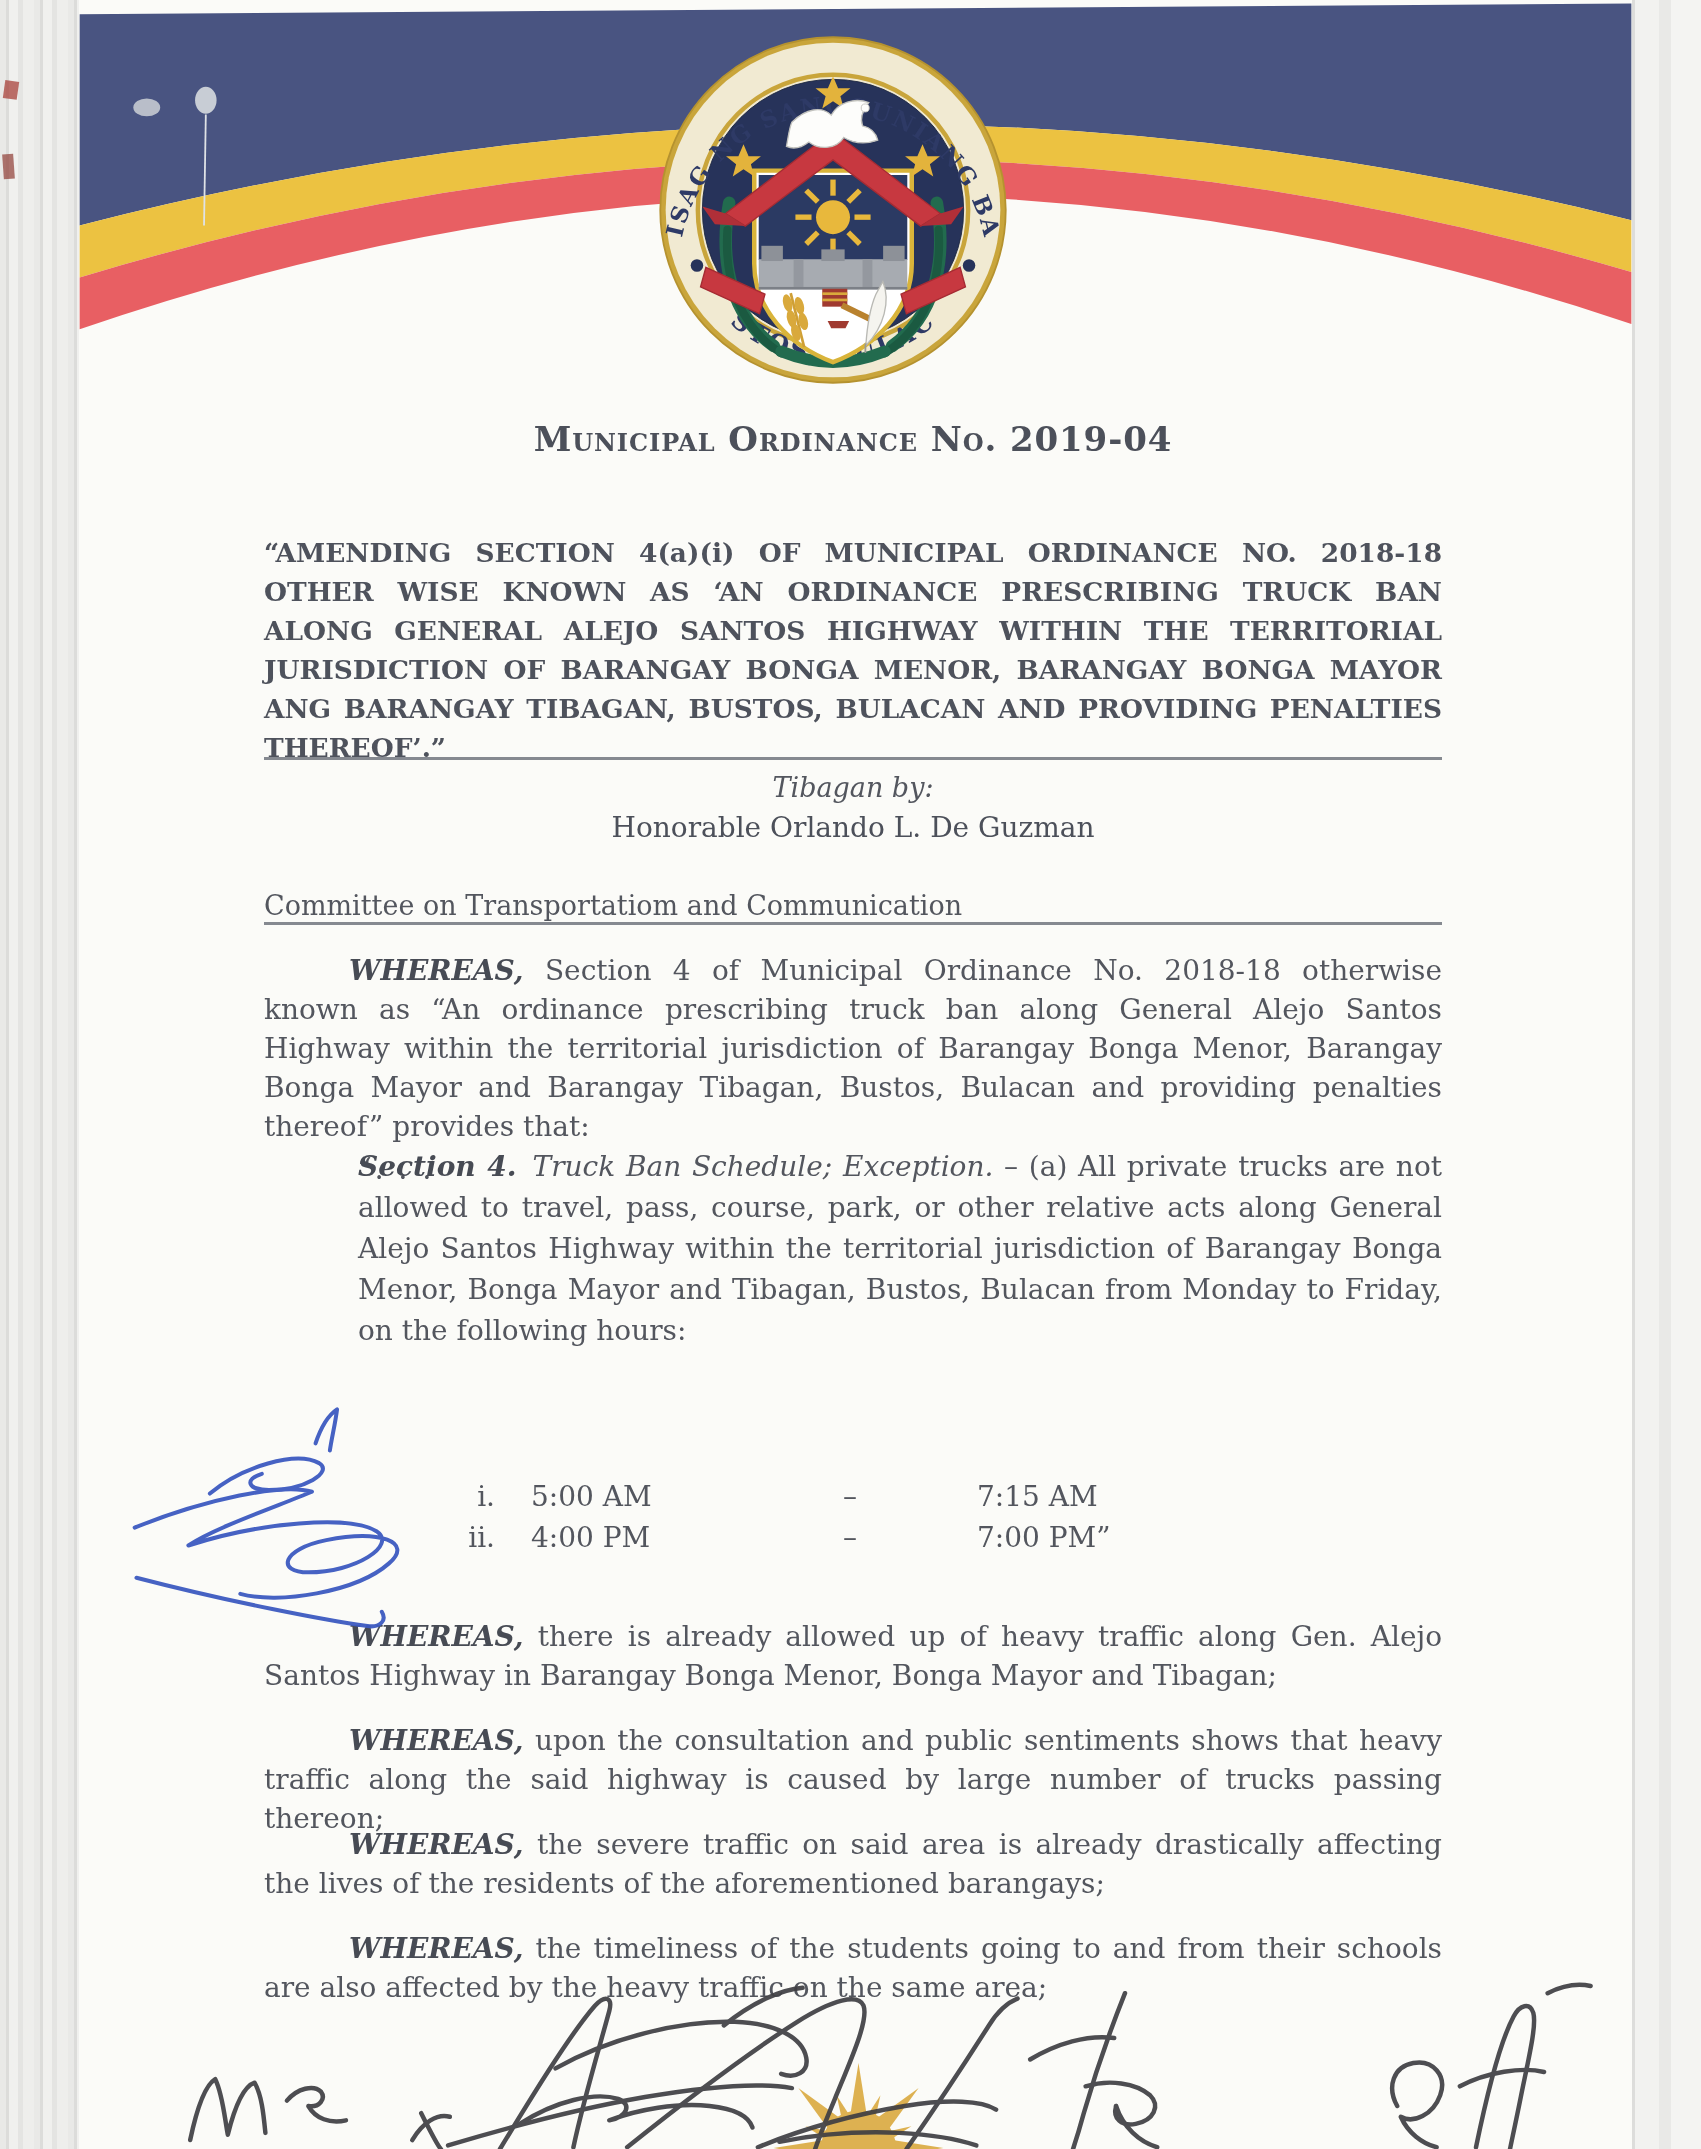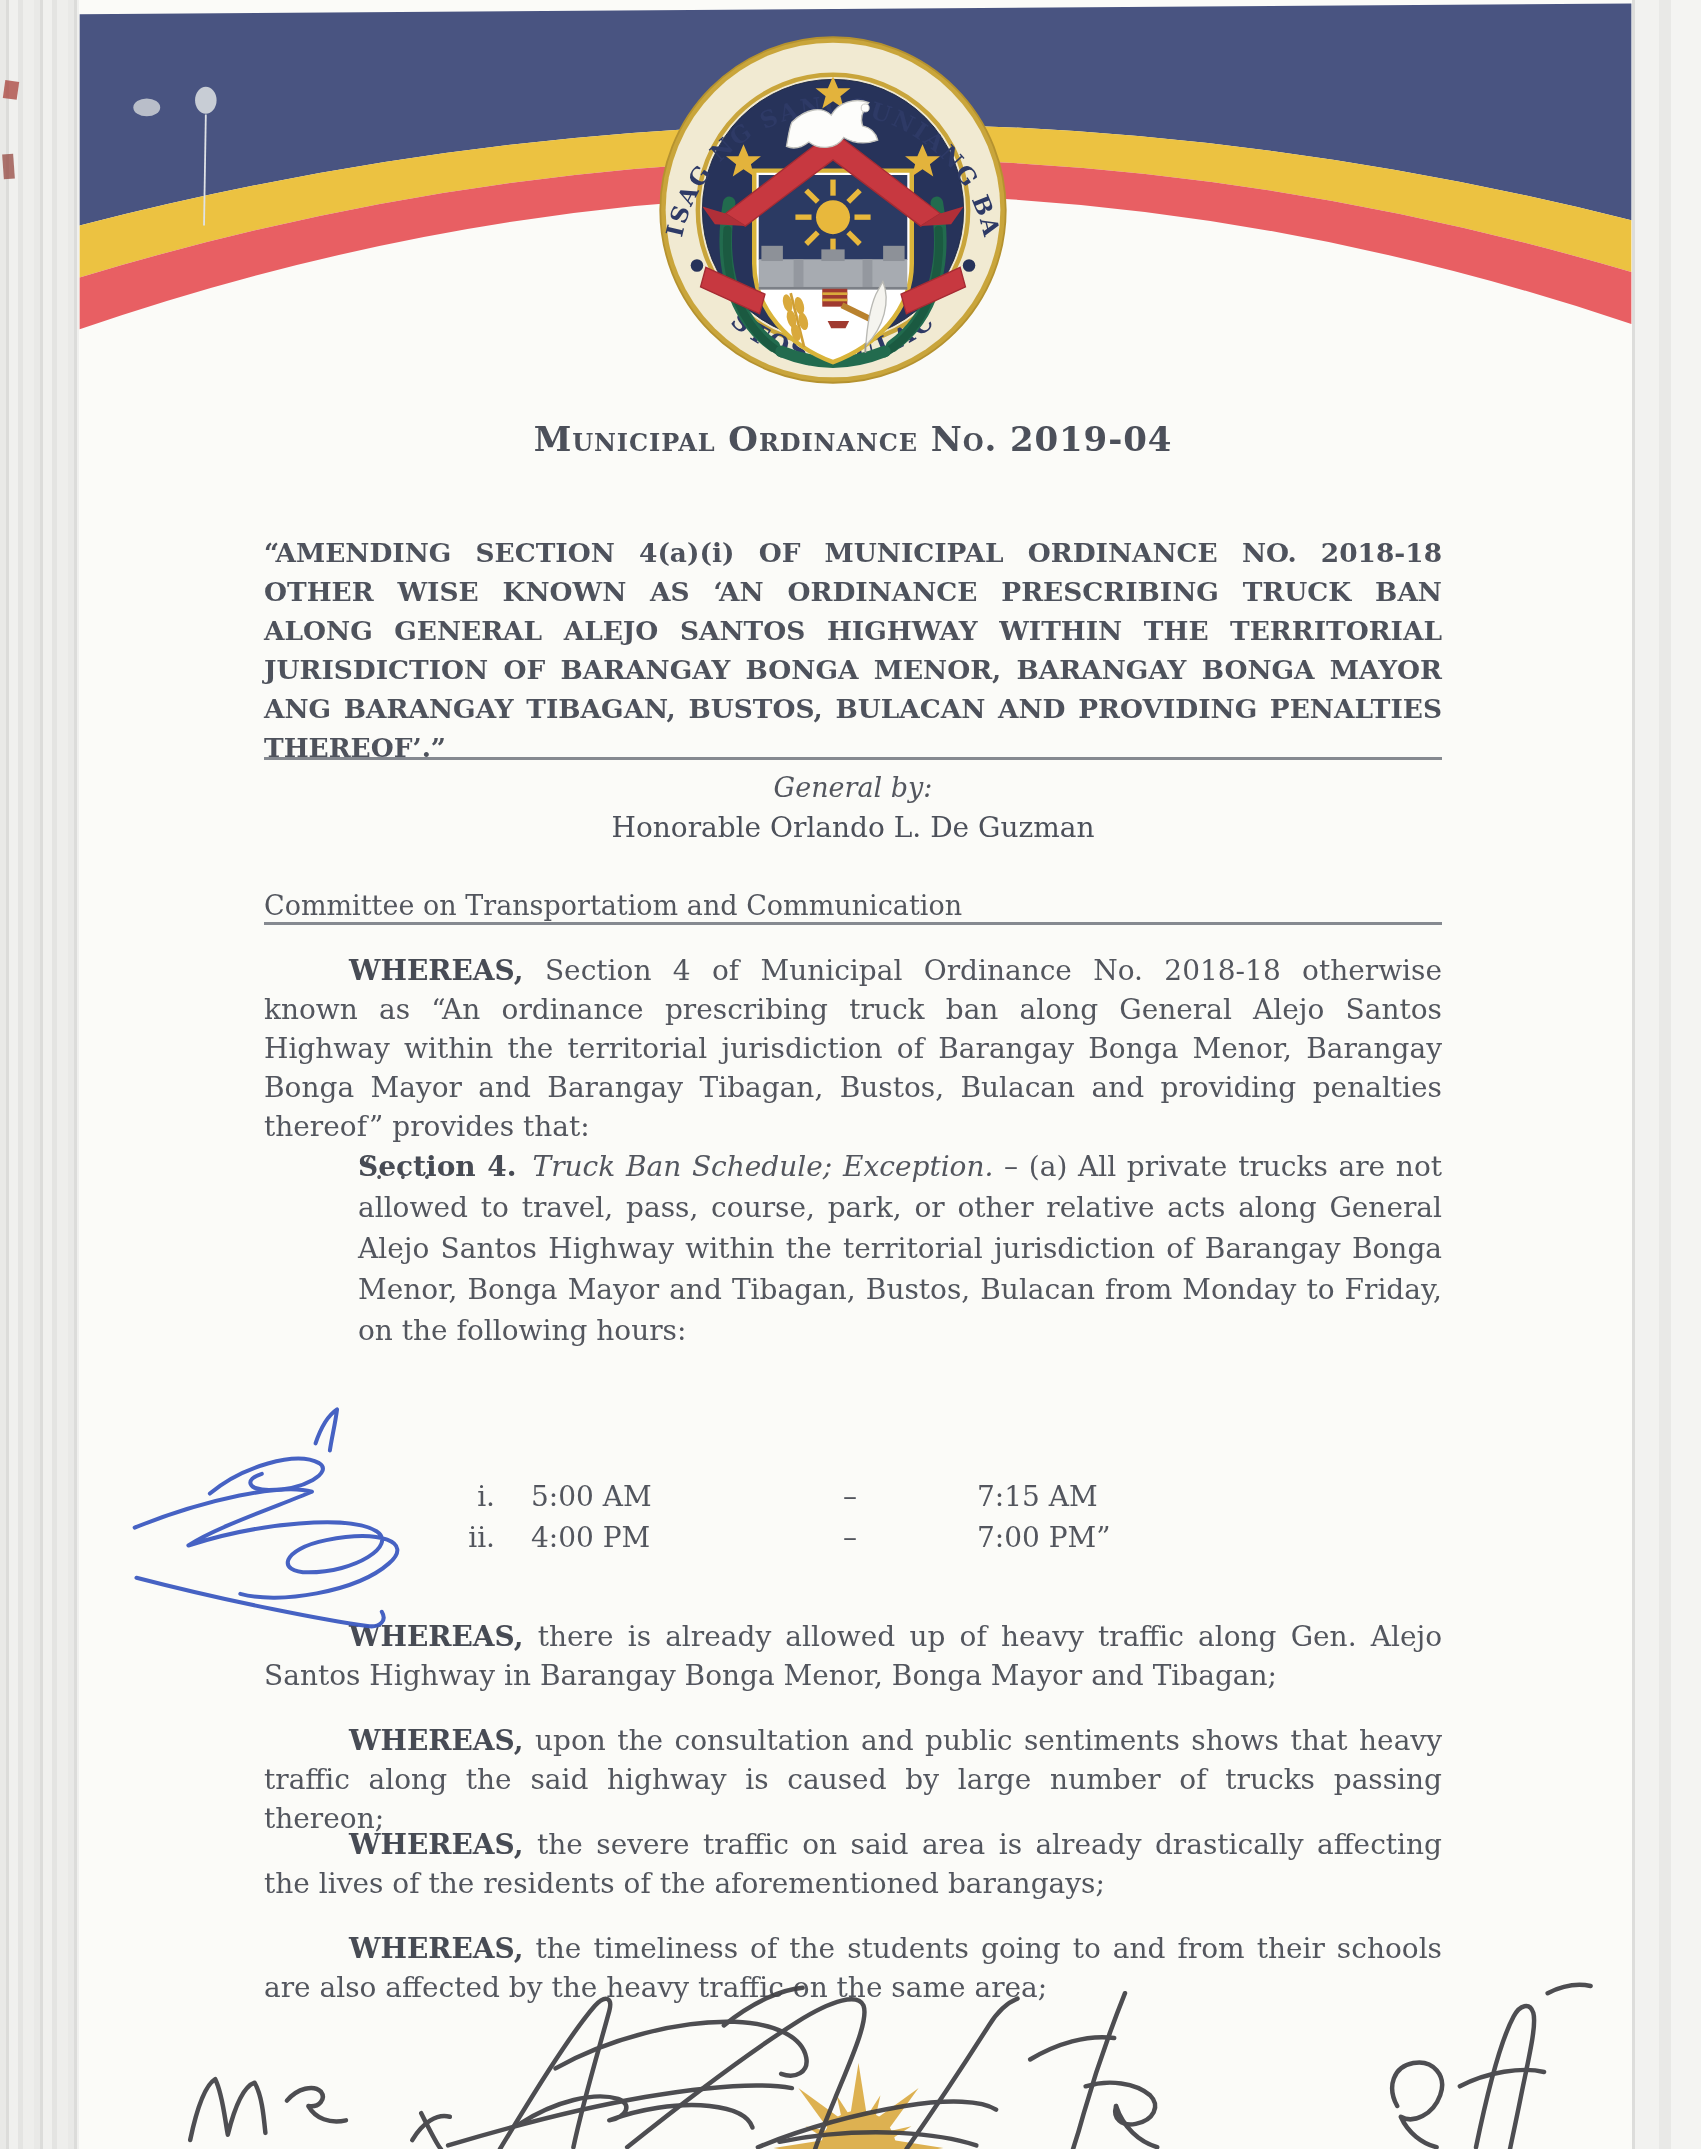--- a/index.html
+++ b/index.html
@@ -34,21 +34,21 @@
   .quote{left:278px;top:1152px;font-size:29px;color:#53565e;letter-spacing:2.7px;}
   .sec4{left:279px;top:1146px;width:1084px;line-height:41px;}
   .sec4 b{padding-right:16px;}
   .schedule{left:373px;top:1476px;}
   .sched-row{display:flex;line-height:41px;}
   .sch-num{width:43px;text-align:right;}
   .sch-from{width:312px;padding-left:36px;}
   .sch-dash{width:134px;}
   .pw{left:185px;width:1178px;line-height:39px;text-indent:85px;}
   .p2{top:1617px;} .p3{top:1721px;} .p4{top:1825px;} .p5{top:1929px;}
-  b{color:#474b54;}
+  b{color:#474b54;font-style:italic;}
 </style>
 </head>
 <body>
 
 <div class="stage">
 
   <div class="scan-strip-left">
     <div class="red-mark1"></div>
     <div class="red-mark2"></div>
   </div>
@@ -190,21 +190,21 @@
           <use href="#rayS" transform="rotate(-157.5)"></use>
         <circle r="42"></circle>
       </g>
     </svg>
 
     <div class="abs title">Municipal Ordinance No. 2019-04</div>
 
     <div class="abs subject doc-text">“AMENDING SECTION 4(a)(i) OF MUNICIPAL ORDINANCE NO. 2018-18 OTHER WISE KNOWN AS ‘AN ORDINANCE PRESCRIBING TRUCK BAN ALONG GENERAL ALEJO SANTOS HIGHWAY WITHIN THE TERRITORIAL JURISDICTION OF BARANGAY BONGA MENOR, BARANGAY BONGA MAYOR ANG BARANGAY TIBAGAN, BUSTOS, BULACAN AND PROVIDING PENALTIES THEREOF’.”</div>
 
     <div class="abs hr hr1"></div>
-    <div class="abs m-label">General by:</div>
+    <div class="abs m-label">Tibagan by:</div>
     <div class="abs m-name">Honorable Orlando L. De Guzman</div>
     <div class="abs m-comm">Committee on Transportatiom and Communication</div>
     <div class="abs hr hr2"></div>
 
     <p class="abs para pw p1 doc-text"><b>WHEREAS,</b><span> Section 4 of Municipal Ordinance No. 2018-18 otherwise known as “An ordinance prescribing truck ban along General Alejo Santos Highway within the territorial jurisdiction of Barangay Bonga Menor, Barangay Bonga Mayor and Barangay Tibagan, Bustos, Bulacan and providing penalties thereof” provides that:</span></p>
 
     <div class="abs quote">“. . .</div>
 
     <p class="abs para sec4 doc-text"><b>Section 4.</b><i>Truck Ban Schedule; Exception.</i> <span>– (a) All private trucks are not allowed to travel, pass, course, park, or other relative acts along General Alejo Santos Highway within the territorial jurisdiction of Barangay Bonga Menor, Bonga Mayor and Tibagan, Bustos, Bulacan from Monday to Friday, on the following hours:</span></p>
 

